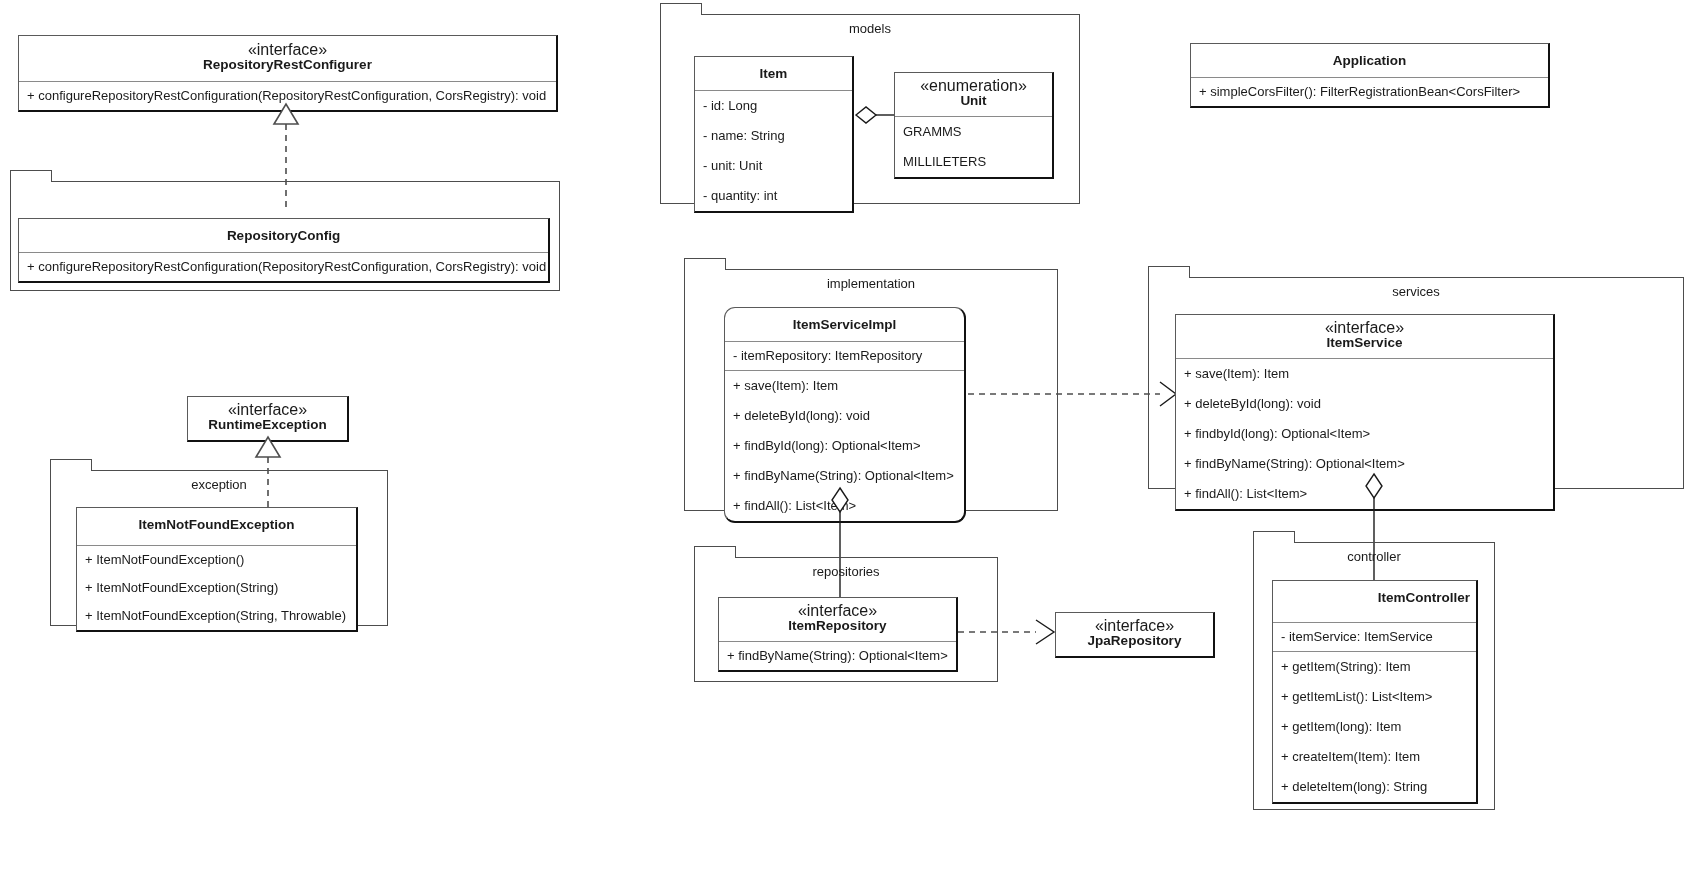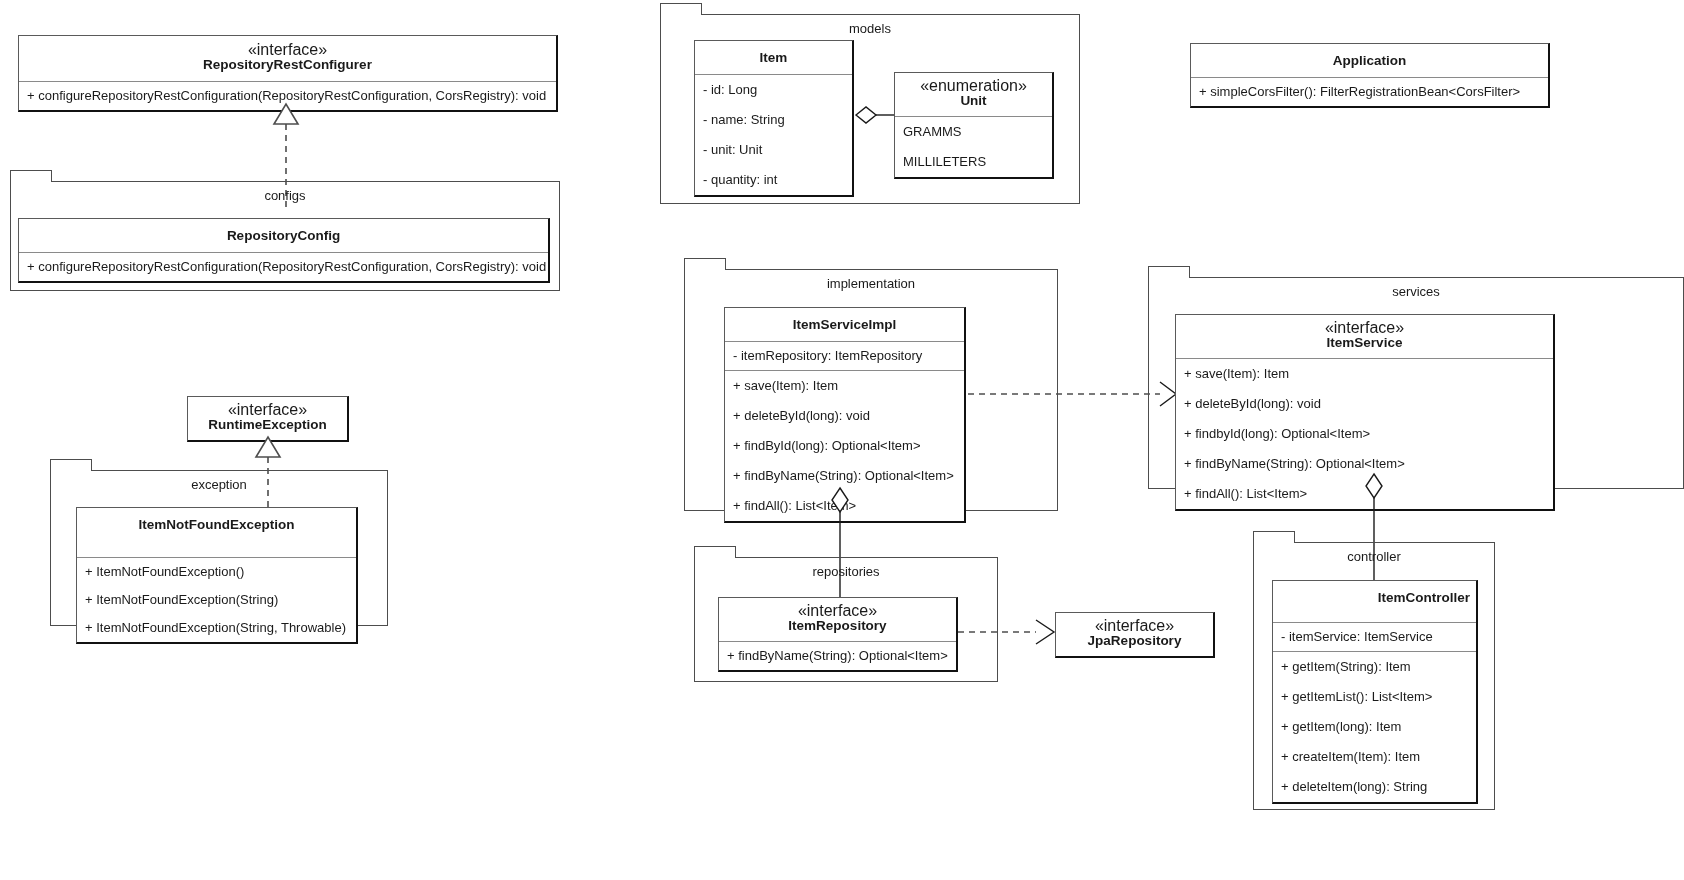--- a/index.html
+++ b/index.html
@@ -114,21 +114,20 @@
     </div>
   </div>
 
   <svg class="conn" style="left:262px; top:100px; width:50px; height:110px;">
     <polyline points="24,24 12,24 24,4 36,24 24,24" fill="#ffffff" stroke="#4d4d4d" stroke-width="1.6"></polyline>
     <line x1="24" y1="24" x2="24" y2="110" stroke="#4d4d4d" stroke-width="1.6" stroke-dasharray="6,5"></line>
   </svg>
 
   <div class="pkg" style="left:10px; top:181px; width:550px; height:110px;">
     <div class="pkg-tab"></div>
-    <div class="pkg-title">configs</div>
   </div>
 
   <div class="cls" style="left:18px; top:218px; width:532px;">
     <div class="cls-head" style="padding:8px 6px 8px 6px;">
       <span class="cls-name">RepositoryConfig</span>
     </div>
     <div class="cls-section">
       <div class="member">+ configureRepositoryRestConfiguration(RepositoryRestConfiguration, CorsRegistry): void</div>
     </div>
   </div>
@@ -144,36 +143,36 @@
     <polyline points="24,22 12,22 24,2 36,22 24,22" fill="#ffffff" stroke="#4d4d4d" stroke-width="1.6"></polyline>
     <line x1="24" y1="22" x2="24" y2="92" stroke="#4d4d4d" stroke-width="1.6" stroke-dasharray="6,5"></line>
   </svg>
 
   <div class="pkg" style="left:50px; top:470px; width:338px; height:156px;">
     <div class="pkg-tab"></div>
     <div class="pkg-title">exception</div>
   </div>
 
   <div class="cls" style="left:76px; top:507px; width:282px;">
-    <div class="cls-head" style="padding:8px 6px 24px 6px;">
+    <div class="cls-head" style="padding:8px 6px 12px 6px;">
       <span class="cls-name">ItemNotFoundException</span>
     </div>
     <div class="cls-section">
       <div class="member">+ ItemNotFoundException()</div>
       <div class="member">+ ItemNotFoundException(String)</div>
       <div class="member">+ ItemNotFoundException(String, Throwable)</div>
     </div>
   </div>
 
   <div class="pkg" style="left:660px; top:14px; width:420px; height:190px;">
     <div class="pkg-tab"></div>
     <div class="pkg-title">models</div>
   </div>
 
-  <div class="cls" style="left:694px; top:40px; width:160px;">
+  <div class="cls" style="left:694px; top:56px; width:160px;">
     <div class="cls-head" style="padding:8px 6px 8px 6px;">
       <span class="cls-name">Item</span>
     </div>
     <div class="cls-section">
       <div class="member compact">- id: Long</div>
       <div class="member compact">- name: String</div>
       <div class="member compact">- unit: Unit</div>
       <div class="member compact">- quantity: int</div>
     </div>
   </div>
@@ -201,21 +200,21 @@
     <div class="cls-section">
       <div class="member">+ simpleCorsFilter(): FilterRegistrationBean&lt;CorsFilter&gt;</div>
     </div>
   </div>
 
   <div class="pkg" style="left:684px; top:269px; width:374px; height:242px;">
     <div class="pkg-tab"></div>
     <div class="pkg-title">implementation</div>
   </div>
 
-  <div class="cls" style="left:724px; top:307px; width:242px;">
+  <div class="cls" style="left:724px; top:307px; width:242px;border-radius:11px;">
     <div class="cls-head" style="padding:8px 6px 8px 6px;">
       <span class="cls-name">ItemServiceImpl</span>
     </div>
     <div class="cls-section">
       <div class="member">- itemRepository: ItemRepository</div>
     </div>
     <div class="cls-section">
       <div class="member compact">+ save(Item): Item</div>
       <div class="member compact">+ deleteById(long): void</div>
       <div class="member compact">+ findById(long): Optional&lt;Item&gt;</div>

